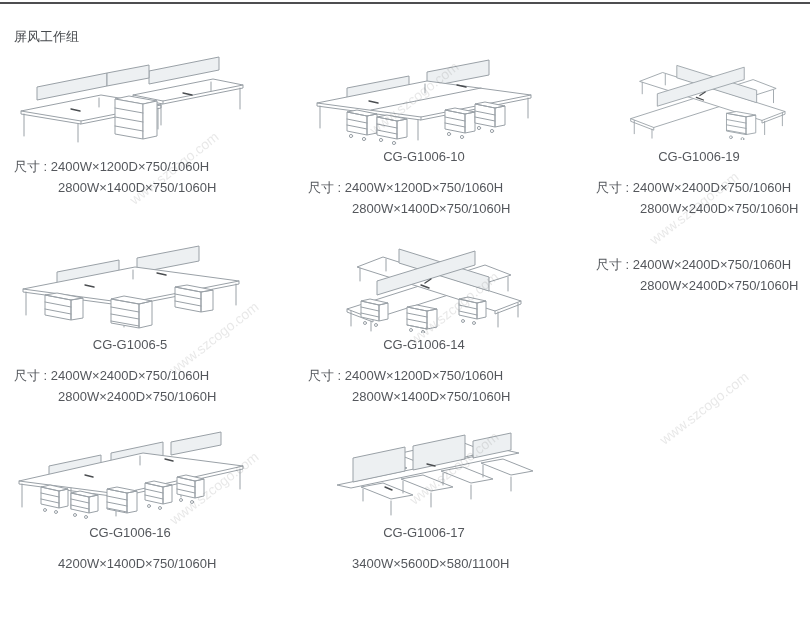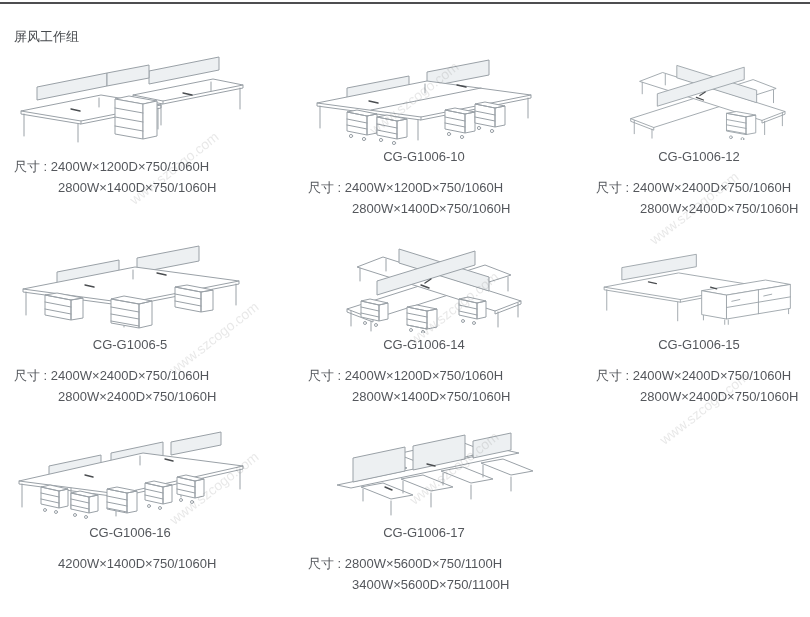--- a/index.html
+++ b/index.html
@@ -132,21 +132,21 @@
             <path class="s" d="M90,20 L180,48 L180,34 L90,6 Z"></path>
             <path class="s" d="M68,52 L166,22 L166,8 L68,38 Z"></path>
             <path class="l" d="M42,68 V83 M62,78 V88 M199,34 V48 M189,69 V84 M209,60 V74 M51,25 V38 M77,16 V28"></path>
             <path class="w" d="M146,60 l11,-2 l22,4 l-11,2 Z M146,60 l22,4 l0,20 l-22,-4 Z M168,64 l11,-2 l0,20 l-11,2 Z"></path>
             <path class="l" d="M146,67 l22,4 M146,73 l22,4 M146,79 l22,4"></path>
             <circle class="l" cx="151" cy="87" r="1.6"></circle>
               <circle class="l" cx="164" cy="89" r="1.6"></circle>
             <path class="d" d="M112,42 l8,3 M122,36 l-6,4"></path>
           </svg>
         </div>
-        <div class="model">CG-G1006-12</div>
+        <div class="model">CG-G1006-19</div>
       </div>
       <div class="dims">
         <div class="dim-line"><span class="dim-label">尺寸 : </span><span>2400W×2400D×750/1060H</span></div>
         <div class="dim-line dim-cont"><span>2800W×2400D×750/1060H</span></div>
       </div>
     </div>
 
     <div class="card">
       <div class="prodcol">
         <div class="figwrap">
@@ -206,38 +206,20 @@
         </div>
         <div class="model">CG-G1006-14</div>
       </div>
       <div class="dims">
         <div class="dim-line"><span class="dim-label">尺寸 : </span><span>2400W×1200D×750/1060H</span></div>
         <div class="dim-line dim-cont"><span>2800W×1400D×750/1060H</span></div>
       </div>
     </div>
 
     <div class="card">
-      <div class="prodcol">
-        <div class="figwrap">
-          <svg class="illus" viewBox="0 0 230 90">
-            <path class="s" d="M28,36 L112,21 L112,7 L28,22 Z"></path>
-            <path class="w" d="M8,44 L92,28 L178,42 L94,58 Z"></path>
-            <path class="l" d="M8,44 L8,47 L94,61 L94,58 M178,42 L178,45 L94,61"></path>
-            <path class="l" d="M11,47 V70 M91,61 V82 M175,45 V60"></path>
-            <path class="w" d="M118,48 L190,36 L218,41 L146,53 Z"></path>
-            <path class="w" d="M118,48 L146,53 L146,80 L118,75 Z"></path>
-            <path class="w" d="M146,53 L218,41 L218,68 L146,80 Z"></path>
-            <path class="l" d="M146,67 L218,55 M182,47 L182,74"></path>
-            <path class="l" d="M152,60 l9,-2 M188,54 l9,-2"></path>
-            <path class="l" d="M120,76 V81 M144,81 V86 M216,69 V74 M148,81 V86"></path>
-            <path class="d" d="M58,38 l9,2 M128,44 l7,2"></path>
-          </svg>
-        </div>
-        <div class="model">CG-G1006-15</div>
-      </div>
       <div class="dims">
         <div class="dim-line"><span class="dim-label">尺寸 : </span><span>2400W×2400D×750/1060H</span></div>
         <div class="dim-line dim-cont"><span>2800W×2400D×750/1060H</span></div>
       </div>
     </div>
 
     <div class="card">
       <div class="prodcol">
         <div class="figwrap">
           <svg class="illus" viewBox="0 0 230 90">
@@ -301,19 +283,18 @@
             <path class="w" d="M92,48 L122,60 L144,56 L114,44 Z"></path>
             <path class="w" d="M132,40 L162,52 L184,48 L154,36 Z"></path>
             <path class="w" d="M172,32 L202,44 L224,40 L194,28 Z"></path>
             <path class="l" d="M82,70 V84 M122,62 V76 M162,54 V68 M202,46 V60 M54,58 V70 M94,50 V62 M134,42 V54 M174,34 V46"></path>
             <path class="d" d="M118,33 l8,2 M76,56 l7,3"></path>
           </svg>
         </div>
         <div class="model">CG-G1006-17</div>
       </div>
       <div class="dims">
-        <div class="dim-line"><span class="dim-label">尺寸 : </span><span>2800W×5600D×750/1100H</span></div>
-        <div class="dim-line dim-cont"><span>3400W×5600D×750/1100H</span></div>
+        <div class="dim-line dim-cont"><span>3400W×5600D×580/1100H</span></div>
       </div>
     </div>
 
   </div>
 </div>
 
 </body></html>

